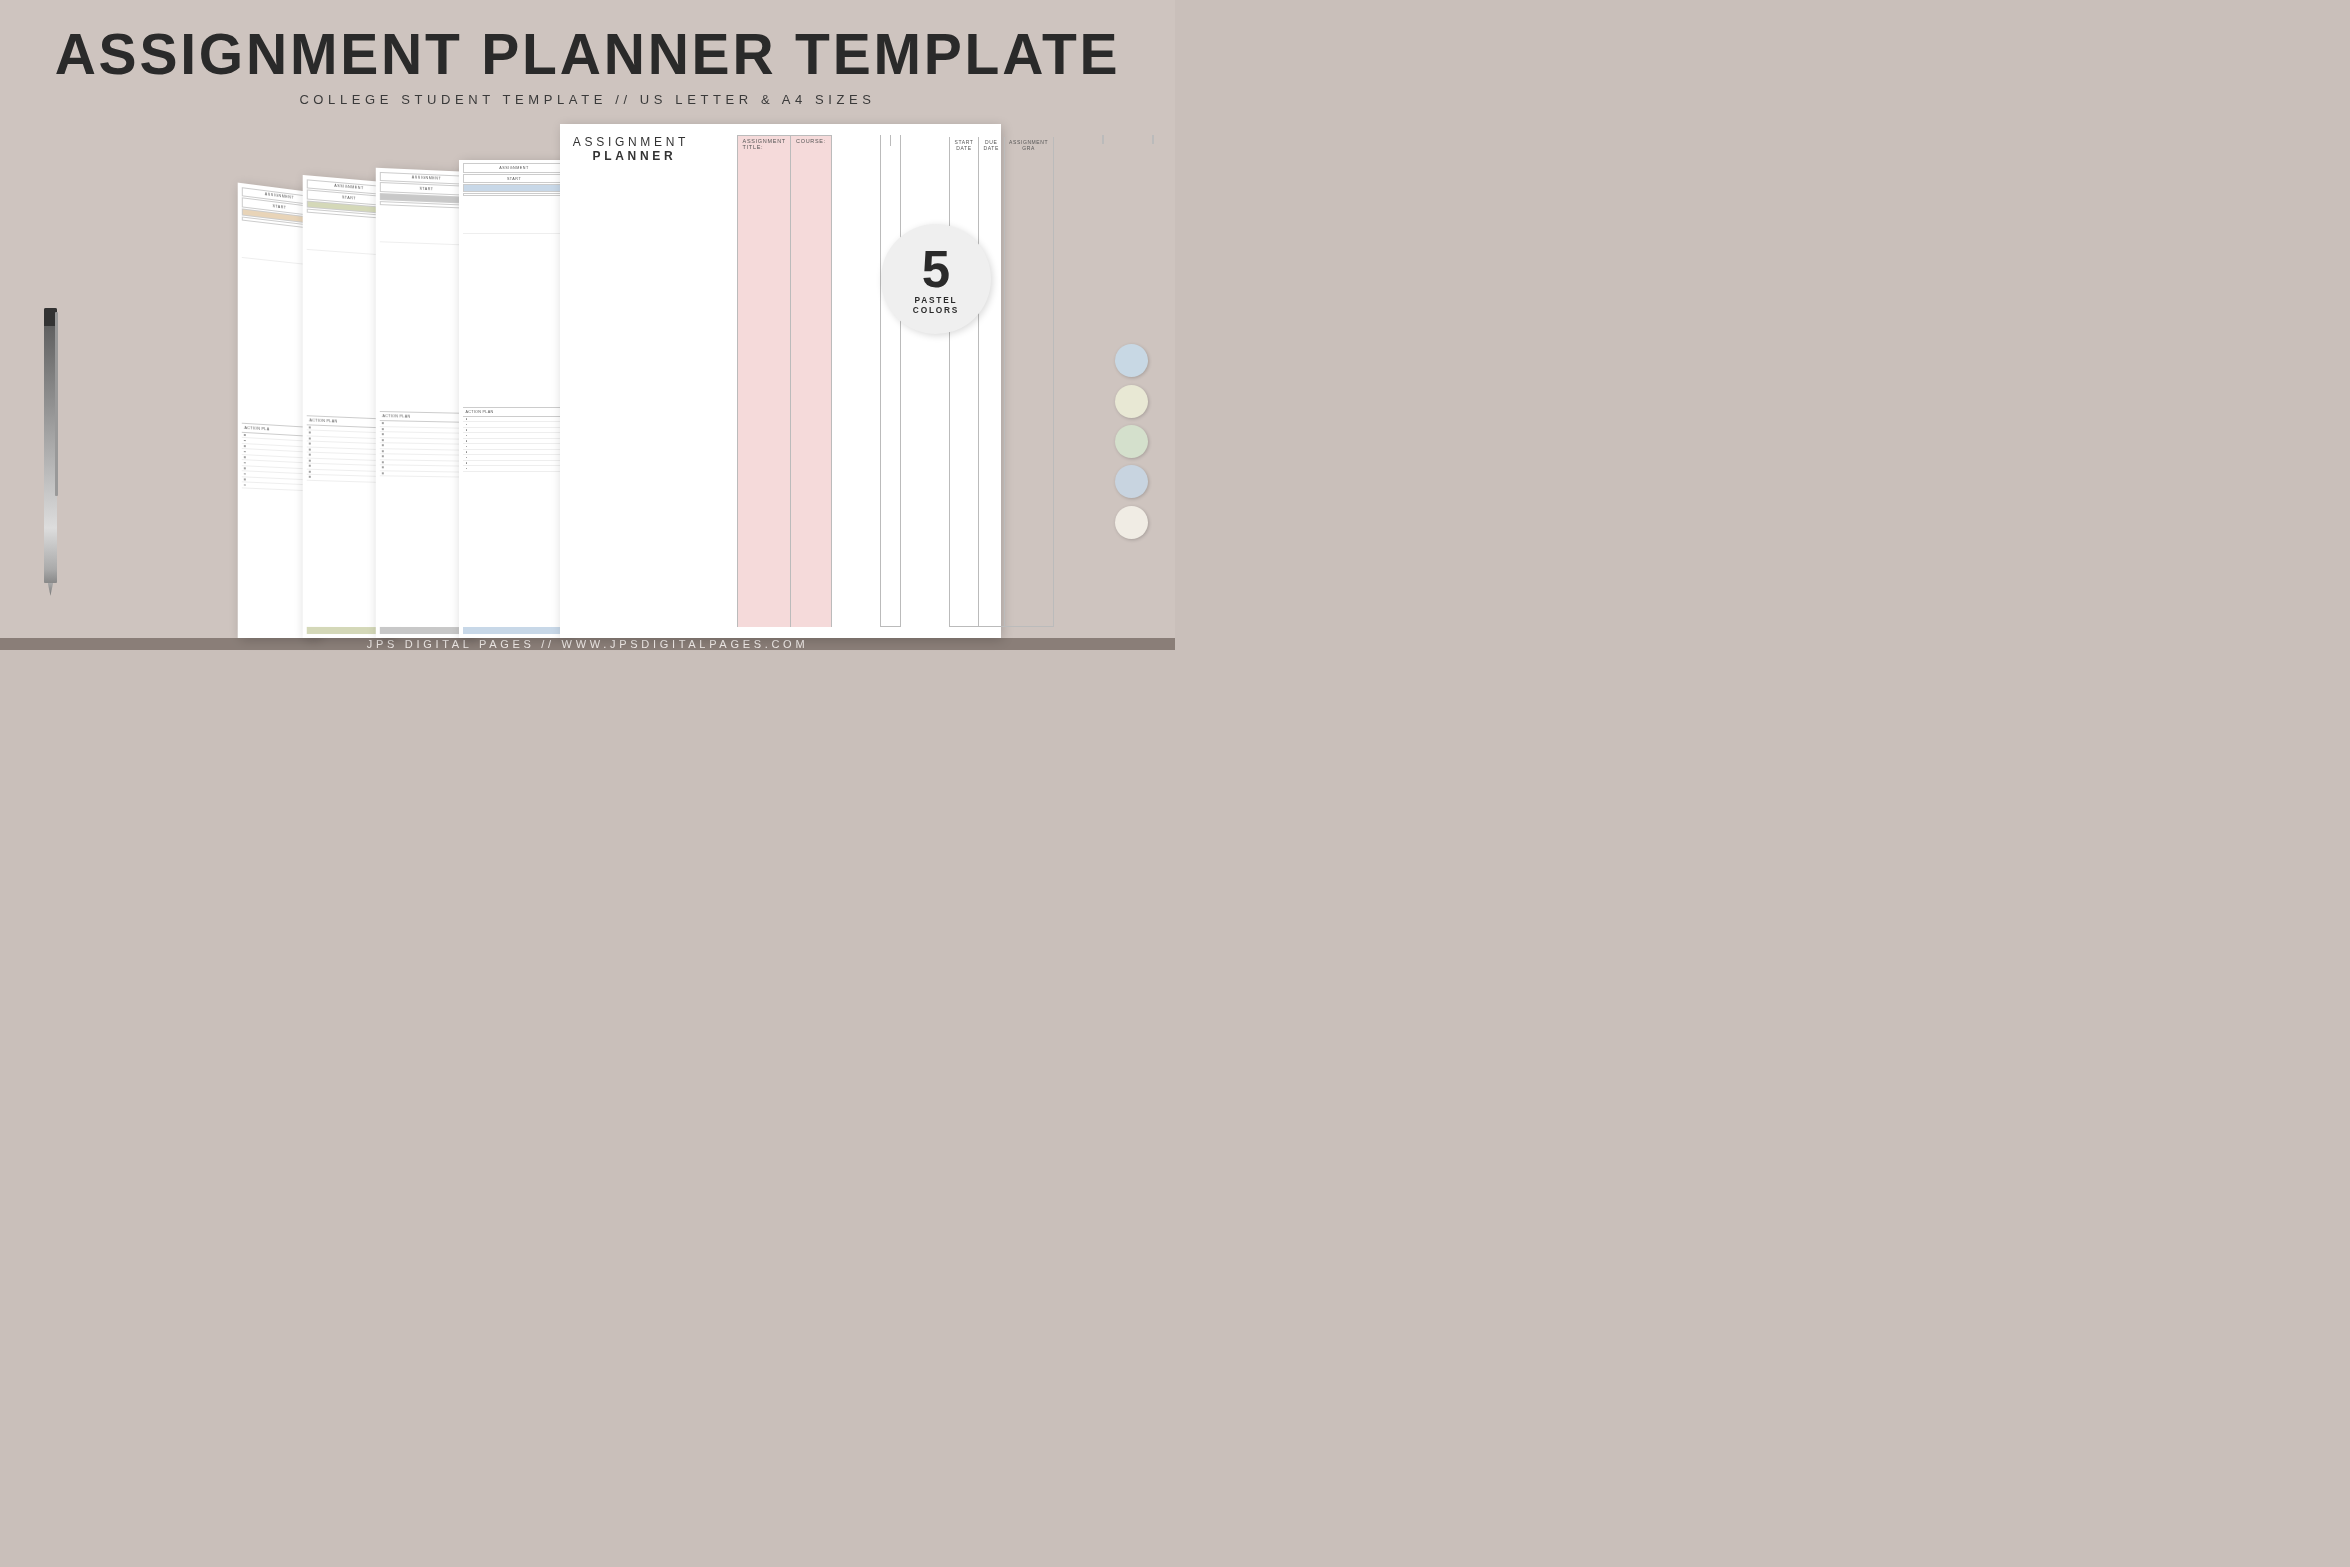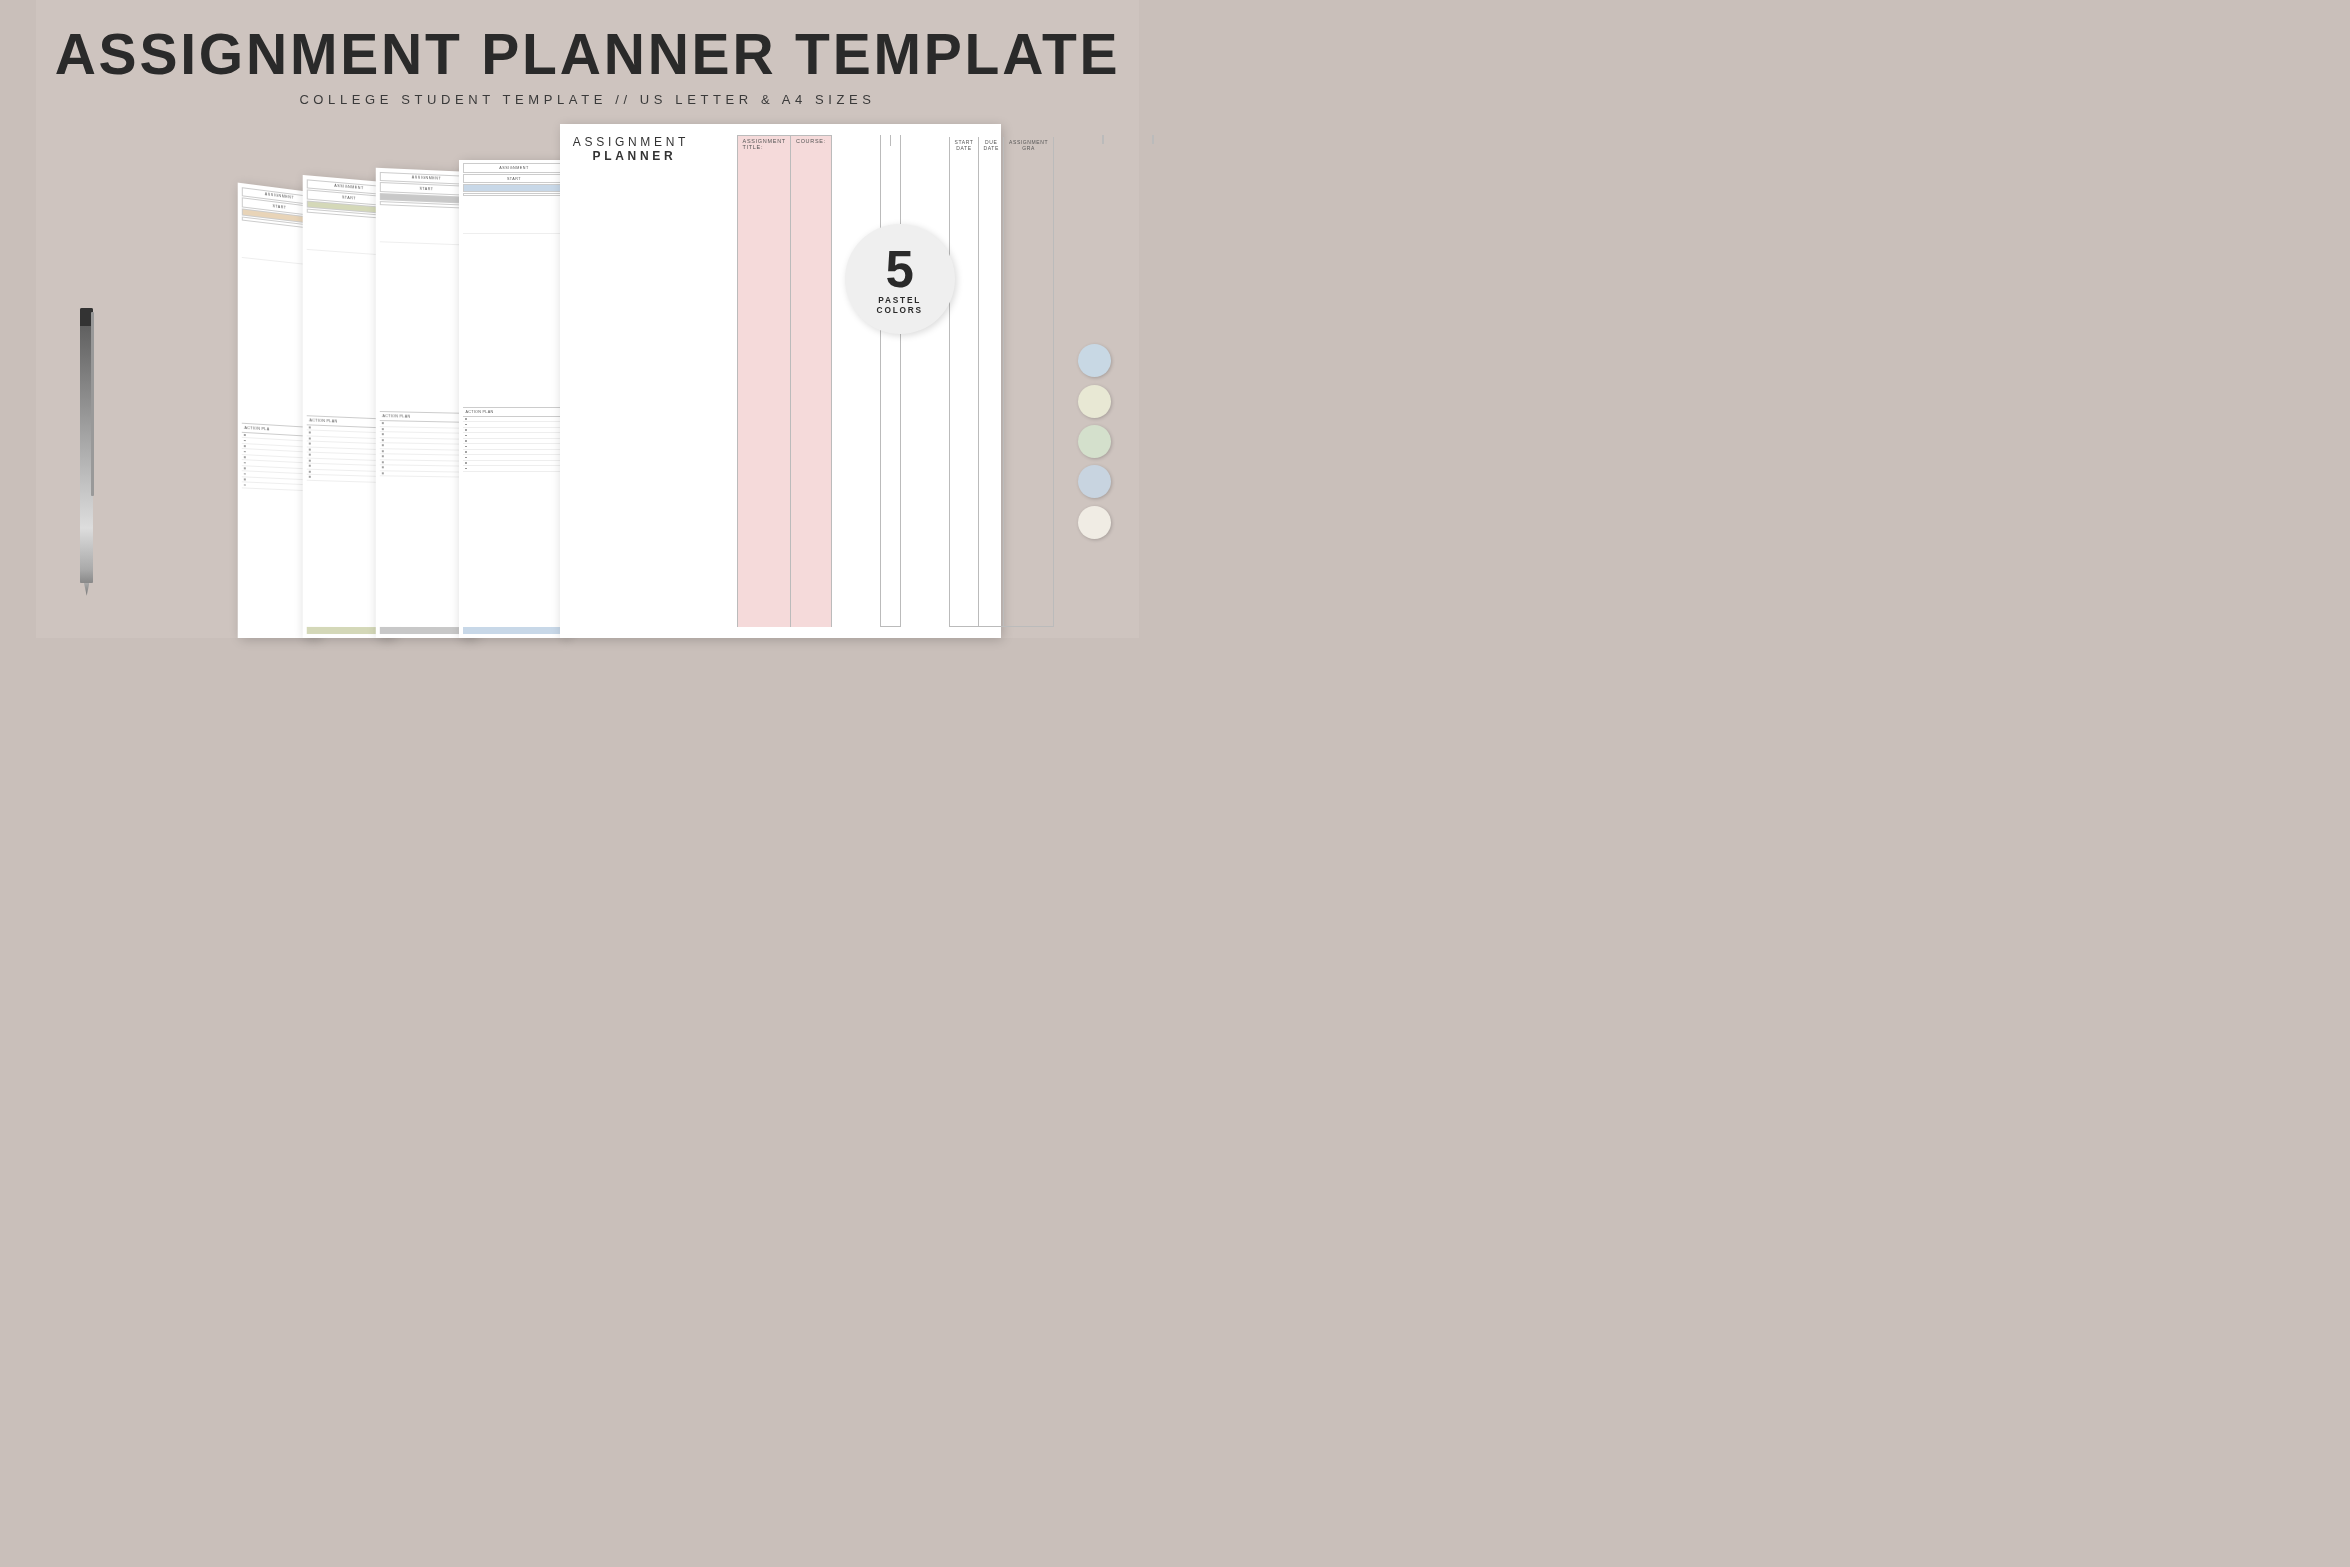--- a/index.html
+++ b/index.html
@@ -11,21 +11,20 @@
       font-family: 'Arial', sans-serif;
       background: #c9bfba;
     }
 
     .main-container {
       width: 1175px;
       height: 608px;
       position: relative;
       display: flex;
       flex-direction: column;
-      align-items: center;
     }
 
     
     .top-color-bar {
       display: flex;
       height: 13px;
       width: 100%;
     }
     .color-seg { flex: 1; }
 
@@ -816,15 +815,18 @@
         <div class="swatch-circle" style="background:#e8e8d4;"></div>
         <div class="swatch-circle" style="background:#d4e0cc;"></div>
         <div class="swatch-circle" style="background:#c8d4e0;"></div>
         <div class="swatch-circle" style="background:#f0ece4;"></div>
       </div>
 
     </div>
 
   </div>
 
+  <div class="footer">
+    <span class="footer-text">JPS DIGITAL PAGES  //  WWW.JPSDIGITALPAGES.COM</span>
+  </div>
 
 </div>
 
 
 </body></html>

